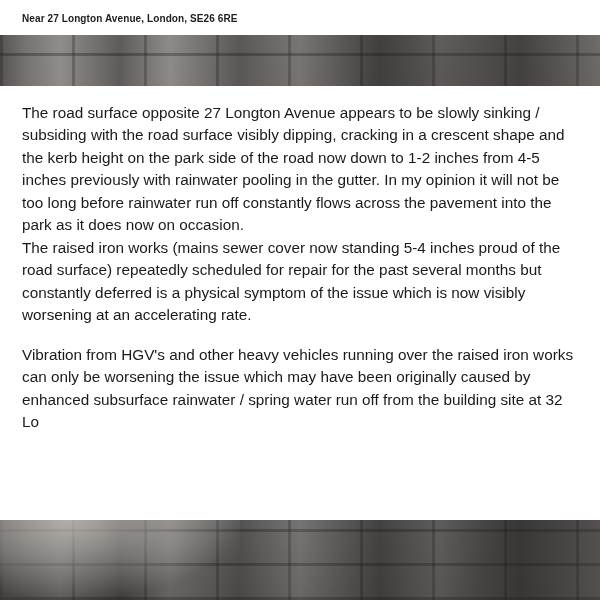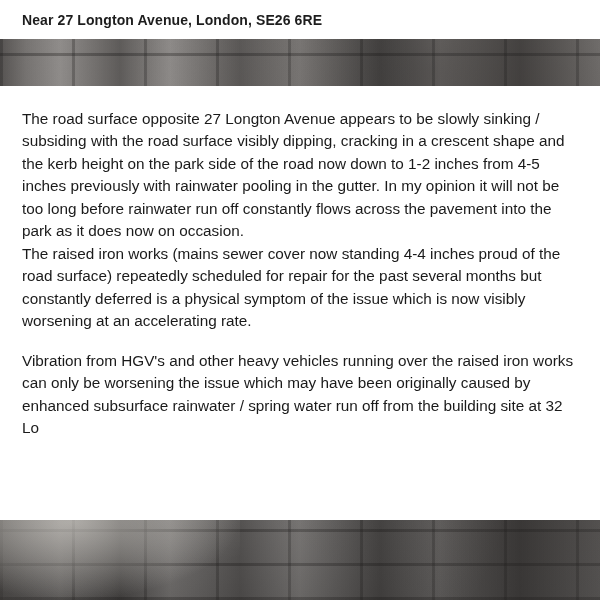--- a/index.html
+++ b/index.html
@@ -67,34 +67,34 @@
     left: 0;
     top: 0;
     width: 600px;
   }
   #title-bar {
     background: #ffffff;
     padding: 13px 22px 11px 22px;
     border-bottom: 0;
   }
   #title-bar .title {
-    font-size: 14px;
+    font-size: 10px;
     font-weight: bold;
     color: #1d1d1d;
     letter-spacing: 0.1px;
     line-height: 1.1;
   }
   #body-panel {
     position: absolute;
     left: 0;
     top: 86px;
     width: 600px;
     height: 434px;
     background: #ffffff;
-    padding: 22px 22px 0 22px;
+    padding: 16px 22px 0 22px;
     box-sizing: border-box;
     overflow: hidden;
   }
   #body-panel p {
     margin: 0;
     font-size: 15.3px;
     line-height: 1.47;
     color: #1a1a1a;
   }
   #body-panel p.gap {
@@ -122,18 +122,18 @@
   <div id="gap-strip"></div>
 
   <div id="content">
 
     <div id="title-bar">
       <div class="title">Near 27 Longton Avenue, London,  SE26 6RE</div>
     </div>
 
     <div id="body-panel">
       <p>The road surface opposite 27 Longton Avenue appears to be slowly sinking / subsiding with the road surface visibly dipping, cracking in a crescent shape and the kerb height on the park side of the road now down to 1-2 inches from 4-5 inches previously with rainwater pooling in the gutter. In my opinion it will not be too long before rainwater run off constantly  flows across the pavement into the park as it does now on occasion.</p>
-      <p>The raised iron works (mains sewer cover now standing 4-4 inches proud of the road surface) repeatedly scheduled for repair for the past several months but constantly deferred is a physical symptom of the issue which is now visibly worsening at an accelerating rate.</p>
+      <p>The raised iron works (mains sewer cover now standing 5-4 inches proud of the road surface) repeatedly scheduled for repair for the past several months but constantly deferred is a physical symptom of the issue which is now visibly worsening at an accelerating rate.</p>
       <p class="gap clipped">Vibration from HGV's and other heavy vehicles running over the raised iron works can only be worsening the issue which may have been originally caused by enhanced subsurface rainwater / spring water run off from the building site at 32 Lo</p>
     </div>
 
   </div>
 </div>
 
 </body></html>

